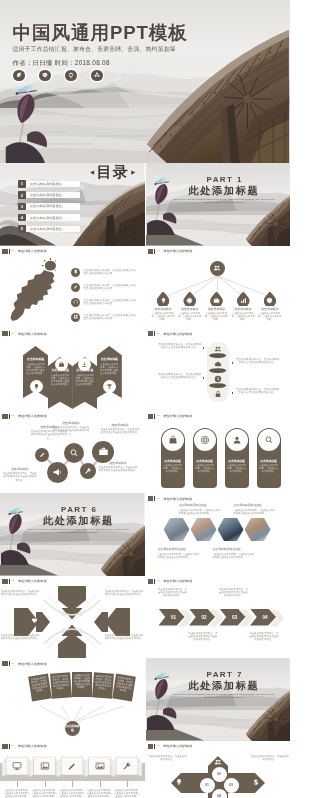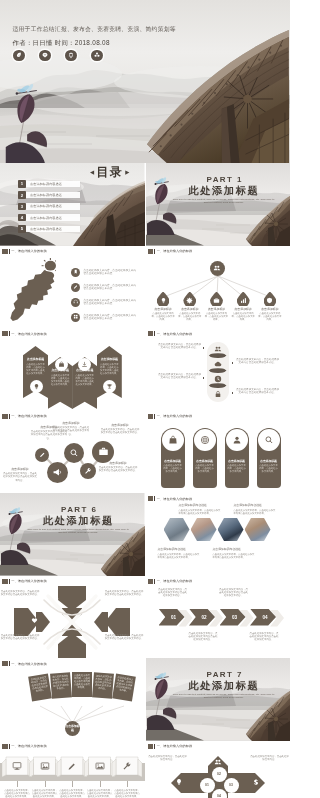--- a/index.html
+++ b/index.html
@@ -33,21 +33,21 @@
   .sl-body{position:absolute;left:0;top:10px;width:144.5px;height:72px;}
   .ic{display:flex;align-items:center;justify-content:center;}
   .ic svg{display:block;}
   .tt{font-size:3.4px;line-height:4.6px;color:#6f6a64;letter-spacing:0.05px;}
   .tb{font-size:3.1px;line-height:4.2px;color:#8a857f;letter-spacing:0.03px;}
 
   
   .s-contents{position:absolute;inset:0;overflow:hidden;}
   .s-contents .cbg{position:absolute;inset:0;}
   .c-title{position:absolute;left:90px;top:4px;display:flex;align-items:center;gap:2.4px;}
-  .c-title .ctxt{font-size:12px;font-weight:bold;color:#3f3831;letter-spacing:1.2px;line-height:10px;}
+  .c-title .ctxt{font-size:15px;font-weight:bold;color:#3f3831;letter-spacing:1.2px;line-height:10px;}
   .c-title .arw{font-size:5.4px;color:#4a433c;line-height:6px;}
   .c-item{position:absolute;left:18px;height:7.6px;display:flex;align-items:center;}
   .c-num{width:7.6px;height:7.6px;background:#5d5248;color:#fff;font-size:4.2px;font-weight:bold;
          display:flex;align-items:center;justify-content:center;border-radius:0.8px;z-index:2;}
   .c-bar{width:58px;height:6.4px;background:rgba(255,255,255,.92);display:flex;align-items:center;
          padding-left:8px;box-sizing:border-box;margin-left:-3.6px;
          box-shadow:0 0.4px 0.8px rgba(0,0,0,.18);}
   .c-bar span{font-size:3.1px;color:#716a63;letter-spacing:0.1px;}
 
   
@@ -205,20 +205,21 @@
         <ellipse cx="22" cy="6.4" rx="6.2" ry="2.4" fill="#a6d1e6" opacity="0.85" transform="rotate(-22 22 6.4)"></ellipse>
         <ellipse cx="28" cy="6.6" rx="5.4" ry="2" fill="#bbdcec" opacity="0.8" transform="rotate(-48 28 6.6)"></ellipse>
         <ellipse cx="18" cy="7.6" rx="4.8" ry="1.8" fill="#95c5de" opacity="0.75" transform="rotate(18 18 7.6)"></ellipse>
         <circle cx="12.3" cy="10" r="1.4" fill="#3e373d"></circle>
       </g>
       <path d="M24 58 C30 53 37 53 42 58 C46 62 47 68 46 72 L24 65 Z" fill="#4c3c44"></path>
       <path d="M24 65 L46 72" stroke="#3a2f35" stroke-width="0.5"></path>
       <path d="M0 72 C9 65 21 65 30 71 C37 76 42 83 44 90 L0 90 Z" fill="#403640"></path>
     </svg>
     <div class="hero-text">
+      <div class="hero-title">中国风通用PPT模板</div>
       <div class="hero-sub">适用于工作总结汇报、发布会、竞赛竞聘、竞演、简约策划等</div>
       <div class="hero-by">作者：日日懂  时间：2018.08.08</div>
       <div class="hero-badges">
         <span class="badge">
             <svg viewBox="0 0 16 16">
               <path d="M11.5 3.2c-3 0-6.2 1.6-7.4 4.6-.5 1.3-.3 2.6.5 3.5.9 1 2.4 1.2 3.6.6 2.6-1.3 4-4.4 3.3-8.7z" fill="#fff"></path>
               <path d="M4.2 12.6c1.4-2.1 3.3-3.8 5.6-5" stroke="#6b5f52" stroke-width="0.7" fill="none"></path>
             </svg>
           </span>
         <span class="badge">

